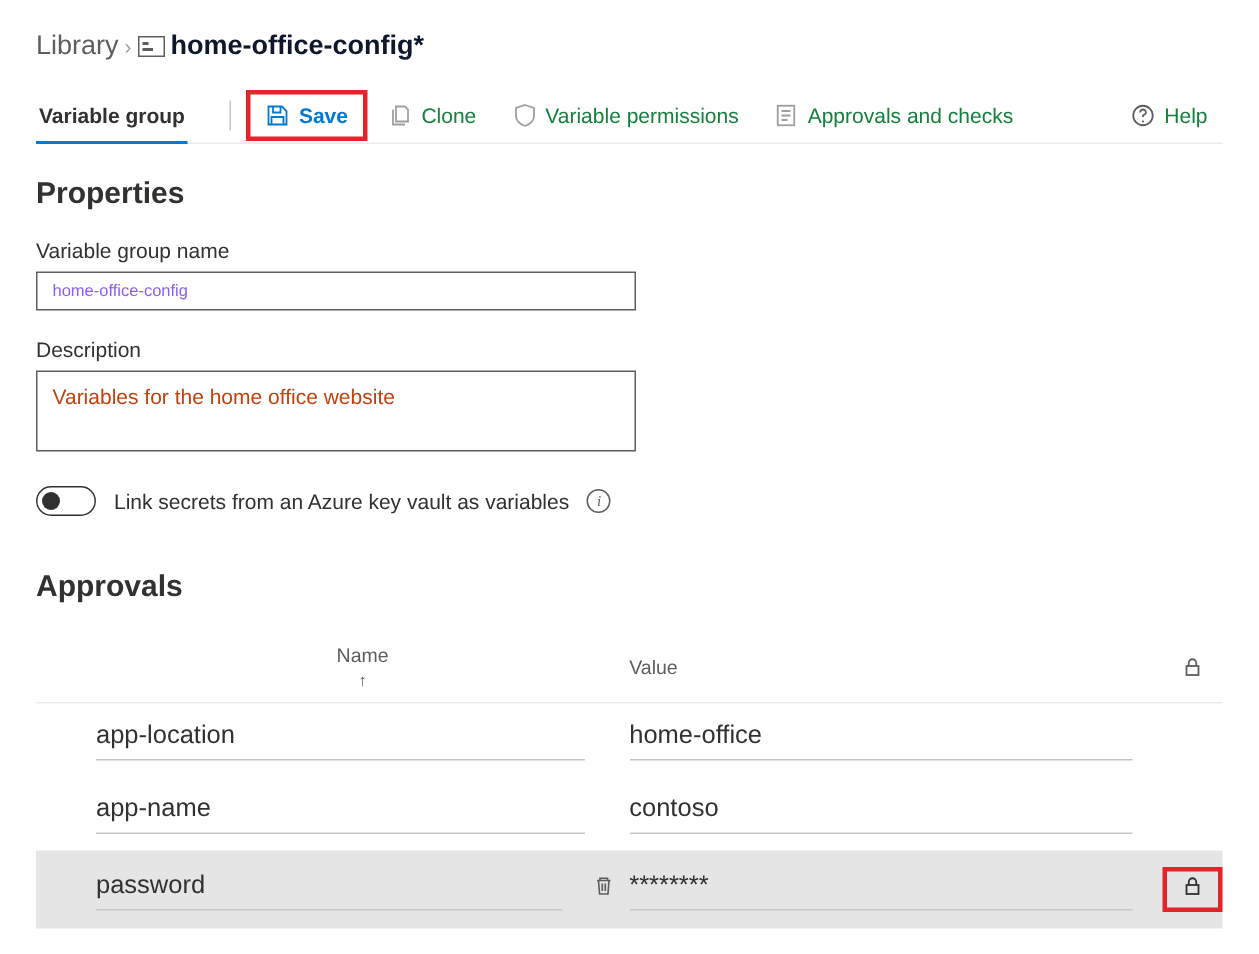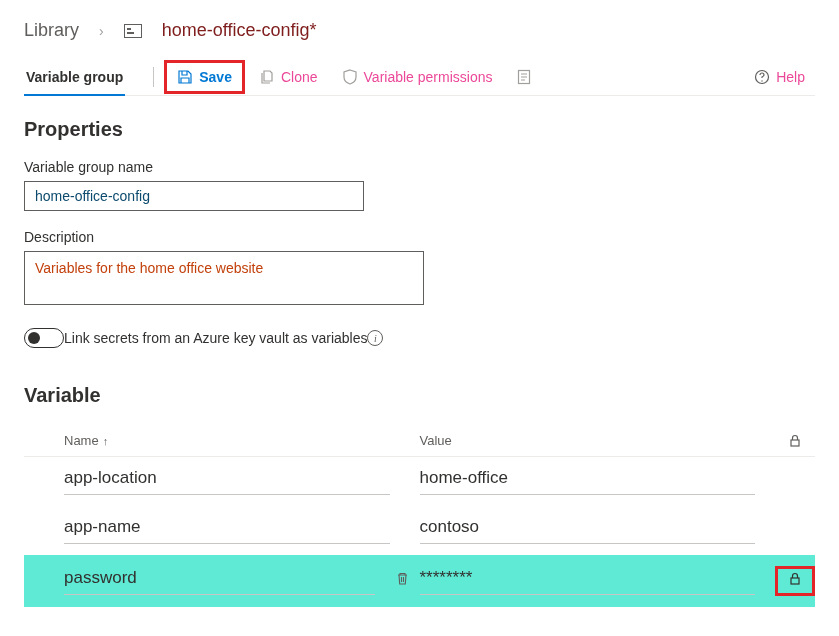--- a/index.html
+++ b/index.html
@@ -7,31 +7,31 @@
       font-family: "Segoe UI", -apple-system, BlinkMacSystemFont, sans-serif;
       font-size: 14px;
       color: #323130;
       background: #ffffff;
       padding: 20px 24px;
       width: 839px;
     }
     .breadcrumb {
       display: flex;
       align-items: center;
-      gap: 20px;
+      gap: 4px;
       font-size: 18px;
       margin-bottom: 18px;
     }
     .breadcrumb-link { color: #605e5c; cursor: pointer; }
     .breadcrumb-sep { color: #a19f9d; font-size: 14px; }
     .breadcrumb-icon {
       width: 18px; height: 14px;
       display: inline-flex; align-items: center; justify-content: center;
     }
-    .breadcrumb-current { color: #7f1d1d; }
+    .breadcrumb-current { color: #0f172a; font-weight: bold; }
     .toolbar {
       display: flex;
       align-items: center;
       gap: 4px;
       border-bottom: 1px solid #edebe9;
       margin-bottom: 22px;
     }
     .tab {
       padding: 10px 2px 10px 2px;
       margin-right: 24px;
@@ -54,21 +54,21 @@
       width: 1px;
       height: 20px;
       background: #c8c6c4;
       margin: 0 6px 0 0;
     }
     .tbtn {
       display: flex;
       align-items: center;
       gap: 6px;
       padding: 6px 10px;
-      color: #ec4899;
+      color: #15803d;
       cursor: pointer;
       font-size: 14px;
     }
     .tbtn.blue { color: #0078d4; }
     .tbtn svg { flex-shrink: 0; }
     .highlight-red {
       border: 3px solid #e3252a;
       font-weight: bold;
     }
     .spacer { flex: 1; }
@@ -77,42 +77,43 @@
       font-weight: 600;
       margin-bottom: 18px;
       color: #323130;
     }
     .field-label {
       font-size: 14px;
       color: #323130;
       margin-bottom: 6px;
     }
     .text-input {
-      width: 340px;
+      width: 400px;
       padding: 6px 10px;
       border: 1px solid #605e5c;
       font-family: inherit;
-      font-size: 14px;
-      color: #0c4a6e;
+      font-size: 11px;
+      color: #8b5cf6;
       margin-bottom: 18px;
     }
     .textarea {
       width: 400px;
       height: 54px;
       padding: 8px 10px;
       border: 1px solid #605e5c;
       font-family: inherit;
       font-size: 14px;
       color: #c2410c;
       resize: none;
       margin-bottom: 20px;
     }
     .toggle-row {
       display: flex;
       align-items: center;
+      gap: 12px;
       margin-bottom: 36px;
     }
     .toggle {
       width: 40px;
       height: 20px;
       border: 1px solid #323130;
       border-radius: 10px;
       position: relative;
       cursor: pointer;
       background: #fff;
@@ -144,27 +145,27 @@
       display: grid;
       grid-template-columns: 40px 1fr 1fr 40px;
       align-items: center;
     }
     .var-header {
       border-bottom: 1px solid #edebe9;
       padding: 8px 0;
       color: #605e5c;
       font-size: 13px;
     }
-    .var-header .col-name { padding-left: 0; display: flex; align-items: center; gap: 4px;}
+    .var-header .col-name { padding-left: 0; display: flex; align-items: center; gap: 4px; flex-direction: column;}
     .var-row {
       padding: 11px 0;
       font-size: 17px;
     }
     .var-row.selected {
-      background: #5eead4;
+      background: #e5e5e5;
     }
     .var-row .cell-name { padding-left: 0; }
     .var-row .cell-name-inner,
     .var-row .cell-value-inner {
       border-bottom: 1px solid #c8c6c4;
       padding-bottom: 6px;
       margin-right: 20px;
     }
     .col-lock, .col-spacer { display: flex; justify-content: center; }
     .lock-icon-header { color: #605e5c; }
@@ -218,20 +219,21 @@
         <path fill="none" stroke="#a19f9d" stroke-width="1.2" d="M8 1l6 2v5c0 4-3 6-6 7-3-1-6-3-6-7V3l6-2z"></path>
       </svg>
     <span>Variable permissions</span>
   </div>
 
   <div class="tbtn">
     <svg width="16" height="16" viewBox="0 0 16 16">
         <rect x="2.5" y="1.5" width="11" height="13" fill="none" stroke="#a19f9d" stroke-width="1.2"></rect>
         <path stroke="#a19f9d" stroke-width="1.2" d="M5 5h6M5 8h6M5 11h4"></path>
       </svg>
+    <span>Approvals and checks</span>
   </div>
 
   <div class="spacer"></div>
 
   <div class="tbtn">
     <svg width="16" height="16" viewBox="0 0 16 16">
         <circle cx="8" cy="8" r="6.5" fill="none" stroke="#605e5c" stroke-width="1.2"></circle>
         <path fill="none" stroke="#605e5c" stroke-width="1.2" d="M6 6c0-1 1-2 2-2s2 1 2 2-1 1.5-2 2v1"></path>
         <circle cx="8" cy="12" r="0.7" fill="#605e5c"></circle>
       </svg>
@@ -248,21 +250,21 @@
 <div class="field-label">Description</div>
 <textarea class="textarea" style="">Variables for the home office website</textarea>
 
 <div class="toggle-row">
   <div class="toggle"></div>
   <span>Link secrets from an Azure key vault as variables</span>
   <span class="info-icon">i</span>
 </div>
 
 
-<div class="section-title">Variable</div>
+<div class="section-title">Approvals</div>
 
 <div class="var-table">
   <div class="var-header">
     <div></div>
     <div class="col-name col-name-offset">
       <span>Name</span>
       <span class="sort-arrow">↑</span>
     </div>
     <div class="col-value-offset">Value</div>
     <div class="col-lock col-lock-offset lock-icon-header">

